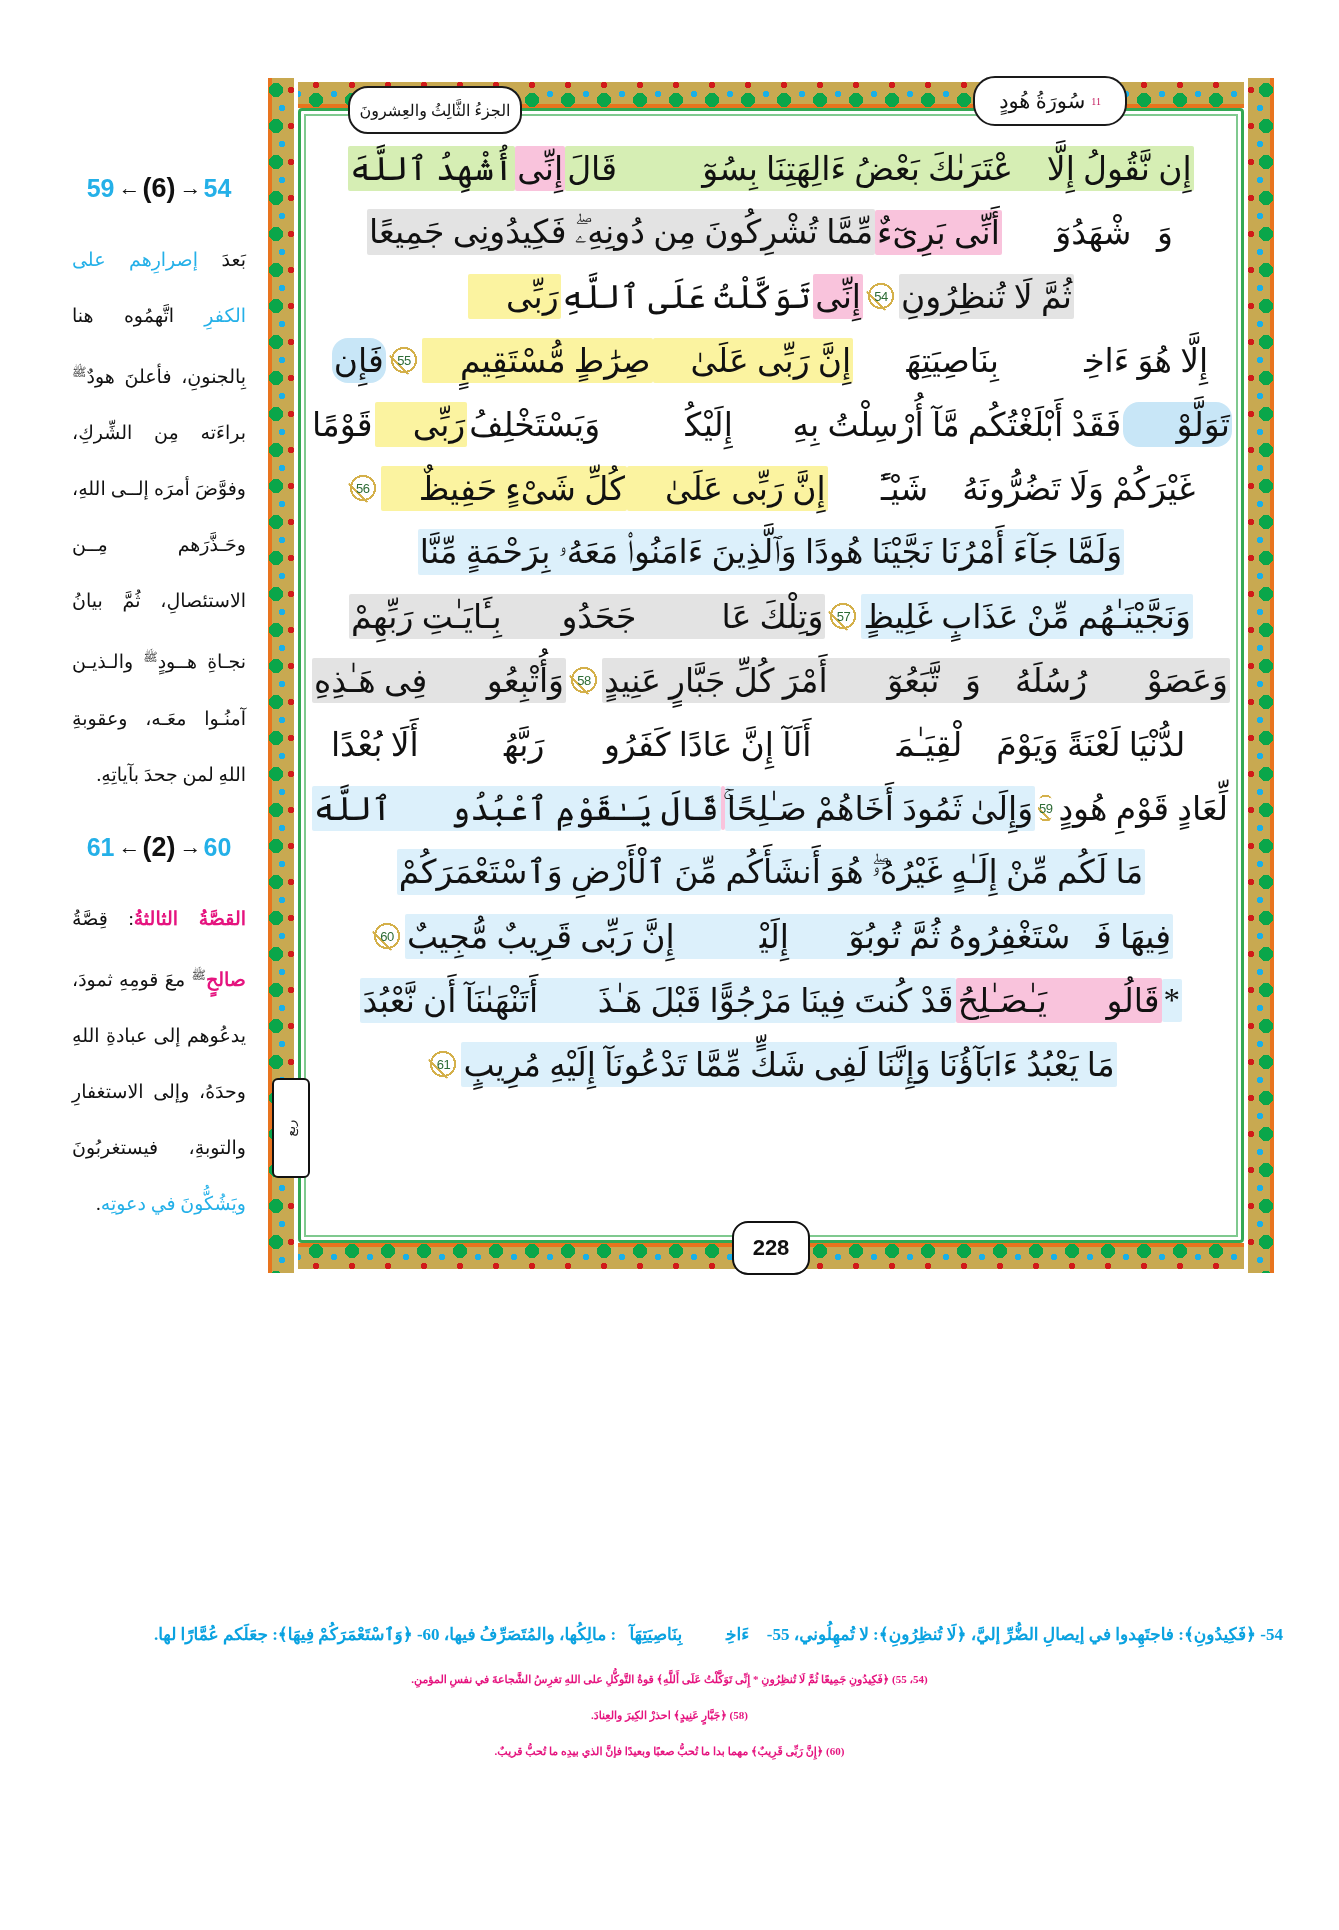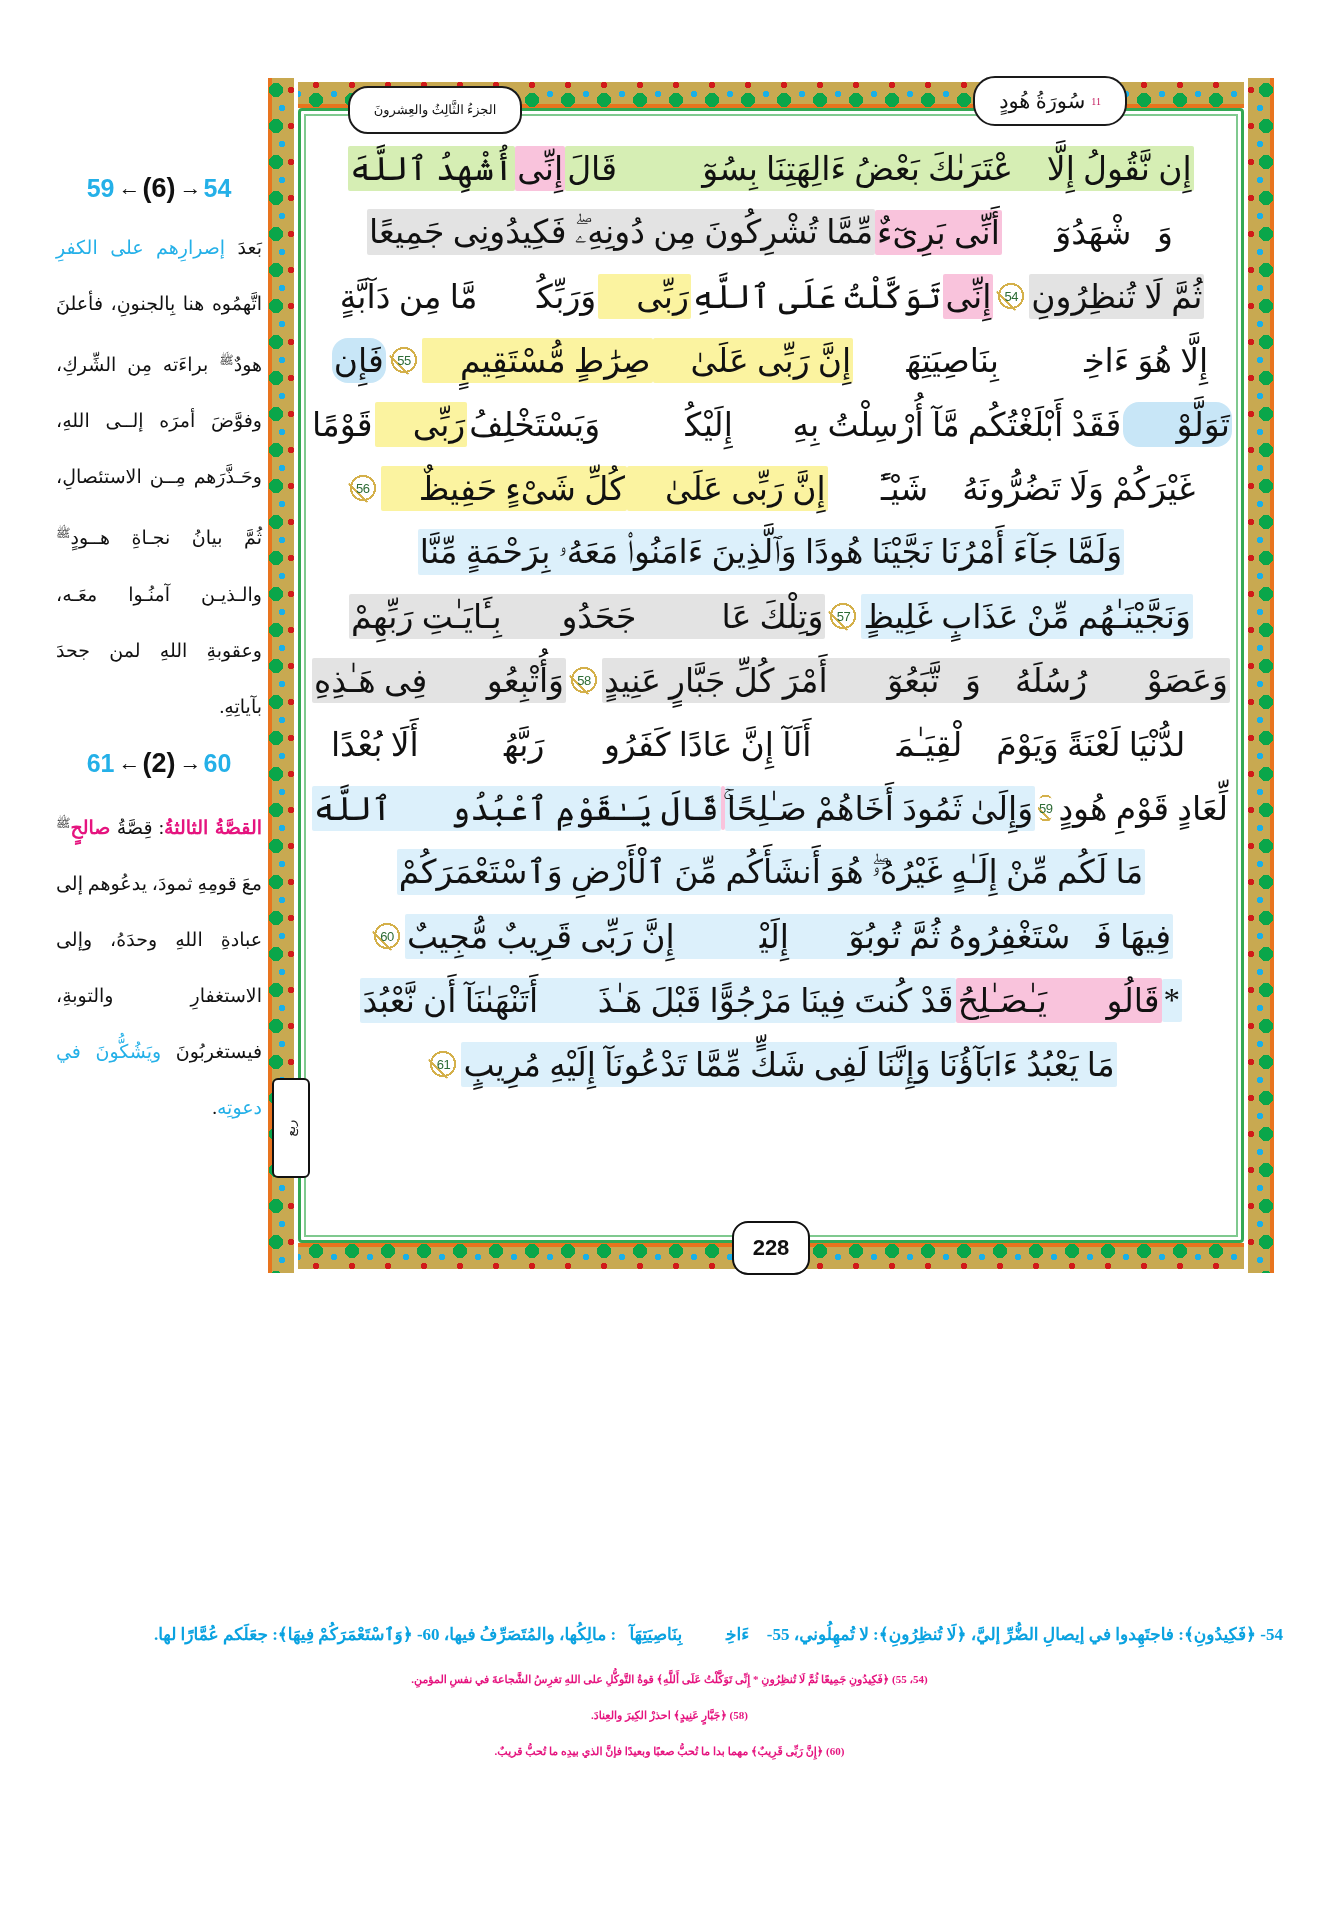--- a/index.html
+++ b/index.html
@@ -68,21 +68,21 @@
     background:#ffffff;
     border:2px solid #1a1a1a;
     border-radius:20px;
     display:flex; align-items:center; justify-content:center;
     font-family:"Liberation Serif", serif;
     z-index:12;
     white-space:nowrap;
   }
   .cart-juz{
     left:348px; top:86px; width:170px; height:44px;
-    font-size:13px; color:#111;
+    font-size:16px; color:#111;
   }
   .cart-surah{
     right:212px; top:76px; width:150px; height:46px;
     font-size:21px; color:#111; gap:6px;
     border-radius:22px;
   }
   .cart-surah .num{font-size:10px;color:#c2185b;}
   .page-num{
     position:absolute;
     left:50%; transform:translateX(-50%);
@@ -187,21 +187,21 @@
     gap:4px;
     direction:ltr;
     font-family:"Liberation Sans", sans-serif;
     font-weight:bold;
     height:56px;
     margin-bottom:4px;
   }
   .navrow .n{color:#24b0e8; font-size:25px;}
   .navrow .par{color:#111; font-size:27px;}
   .navrow .arrow{color:#111;font-size:22px;letter-spacing:-2px;}
-  .sb-p{margin:0;}
+  .sb-p{margin:16px;}
   .cy{color:#24b0e8;}
   .mg{color:#e5147f; font-weight:bold;}
   .sws{font-size:12px; vertical-align:super;}
 
   
   .footnotes{
     position:absolute;
     left:56px; right:56px;
     top:1620px;
     direction:rtl;
@@ -262,21 +262,20 @@
         <span class="seg hl-none">وَٱشْهَدُوٓا۟ </span>
         <span class="seg hl-pink">أَنِّى بَرِىٓءٌ</span>
         <span class="seg hl-grey"> مِّمَّا تُشْرِكُونَ مِن دُونِهِۦۖ فَكِيدُونِى جَمِيعًا</span>
       </div>
       <div class="ayah-line">
         <span class="seg hl-grey">ثُمَّ لَا تُنظِرُونِ</span>
         <span class="vmark">54</span>
         <span class="seg hl-pink">إِنِّى</span>
         <span class="seg hl-none"> تَوَكَّلْتُ عَلَى ٱللَّهِ </span>
         <span class="seg hl-yellow">رَبِّى</span>
-        <span class="seg hl-none"> وَرَبِّكُمۚ مَّا مِن دَآبَّةٍ</span>
       </div>
       <div class="ayah-line">
         <span class="seg hl-none">إِلَّا هُوَ ءَاخِذٌۢ بِنَاصِيَتِهَآۚ </span>
         <span class="seg hl-yellow">إِنَّ رَبِّى عَلَىٰ</span>
         <span class="seg hl-yellow"> صِرَٰطٍ مُّسْتَقِيمٍ</span>
         <span class="vmark">55</span>
         <span class="seg hl-blue">فَإِن</span>
       </div>
       <div class="ayah-line">
         <span class="seg hl-blue">تَوَلَّوْا۟</span>

